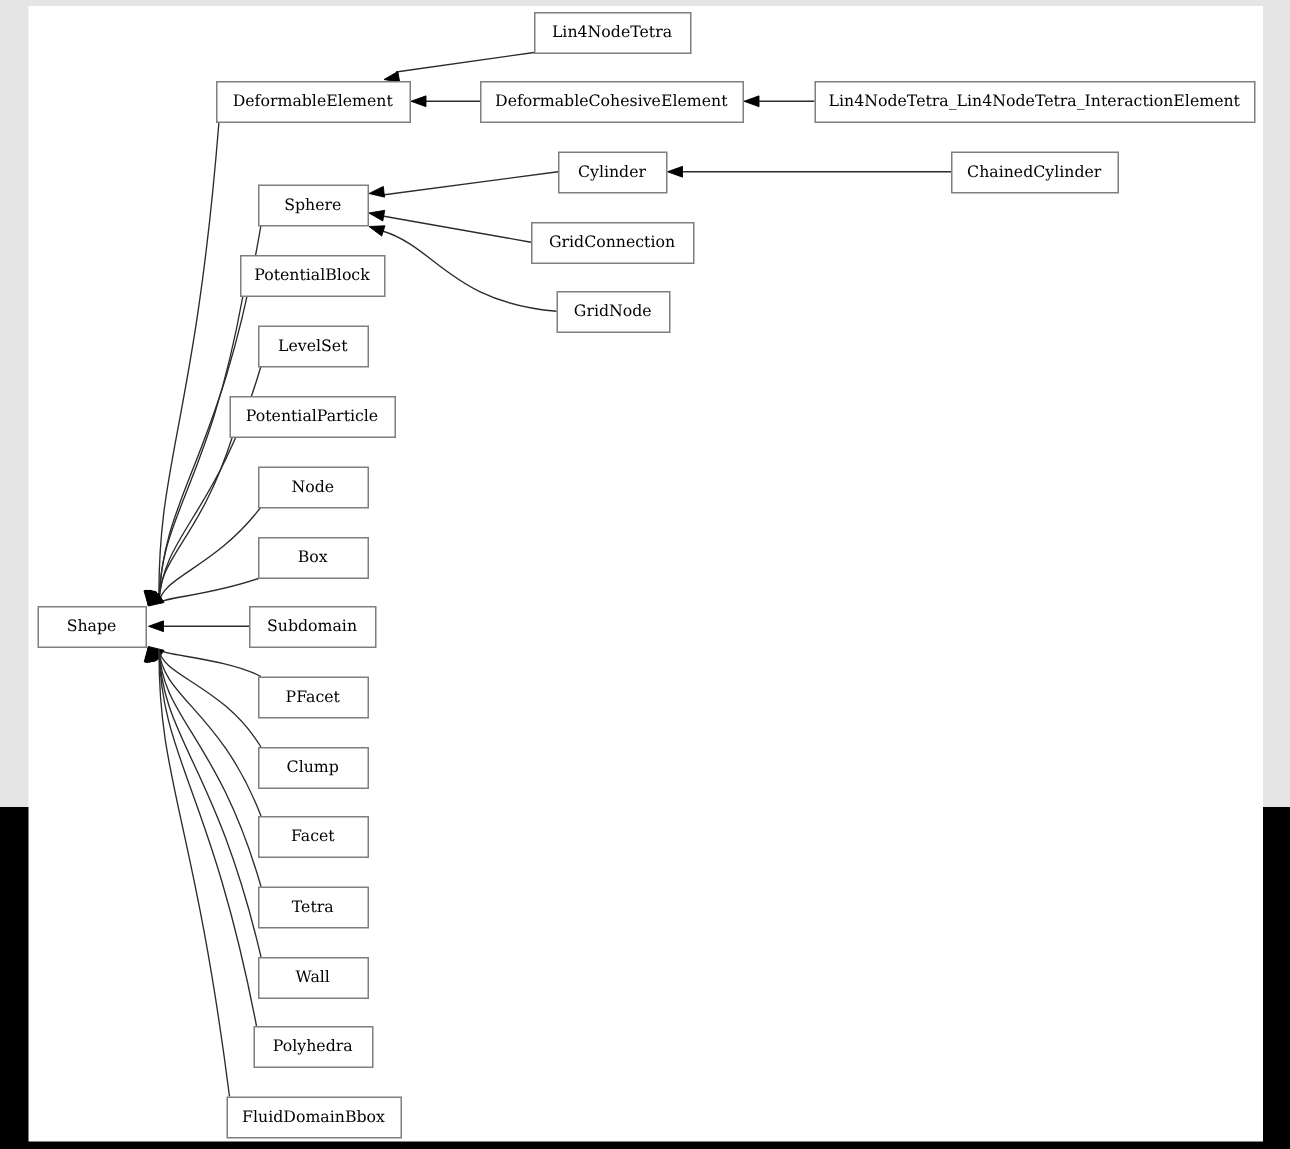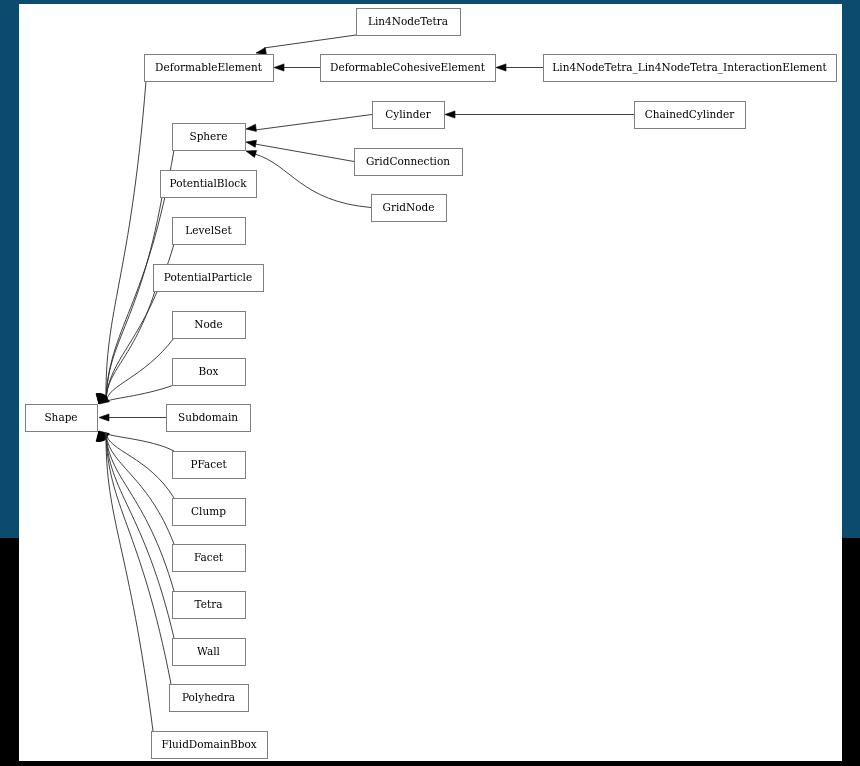--- a/index.html
+++ b/index.html
@@ -12,21 +12,21 @@
     height: 766px;
     overflow: hidden;
     font-family: "DejaVu Serif", "Liberation Serif", serif;
   }
   #frame {
     position: absolute;
     left: 0;
     top: 0;
     width: 860px;
     height: 538px;
-    background: #0c4a6e;
+    background: #e5e5e5;
     text-decoration: underline;
   }
   #canvas {
     position: absolute;
     left: 19px;
     top: 4px;
     width: 823px;
     height: 757px;
     background: #ffffff;
   }

